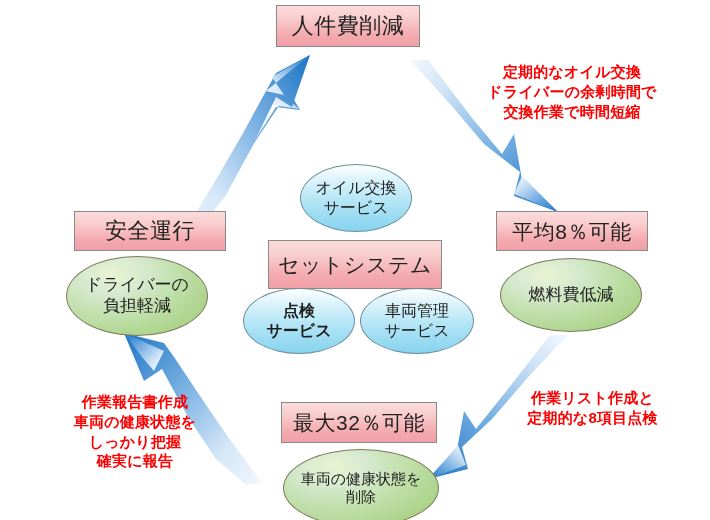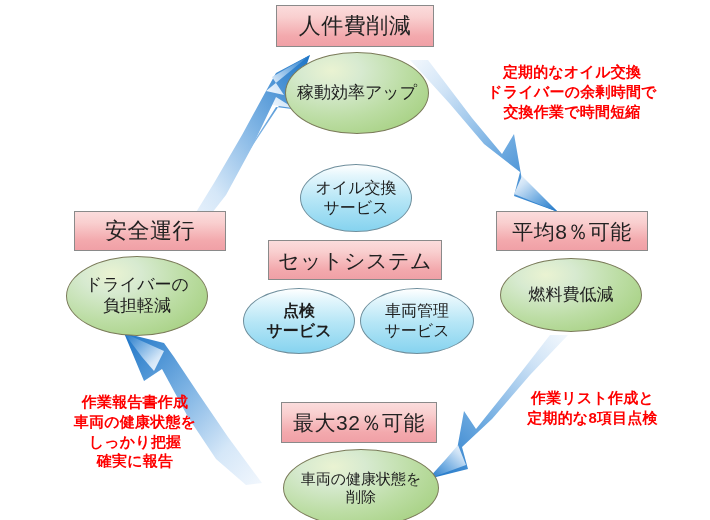--- a/index.html
+++ b/index.html
@@ -123,43 +123,40 @@
           <stop offset="25%" stop-color="#d5e7f8"></stop>
           <stop offset="58%" stop-color="#7fb4e4"></stop>
           <stop offset="100%" stop-color="#1c74c6"></stop>
         </linearGradient>
       </defs>
       <path d="M4,8 L24,56 L42,44 L68,92 L96,134 L126,160 L142,158 L108,112 L78,68 L54,32 L44,18 Z" fill="url(#gD)"></path>
       <path d="M4,8 L44,26 L34,46 L22,32 Z" fill="url(#gD)"></path>
     </svg>
   </div>
 
-  <div class="pbox" style="left:276px;top:5px;width:158px;height:42px;font-size:22px;">
+  <div class="pbox" style="left:276px;top:5px;width:144px;height:42px;font-size:22px;">
     <span>人件費削減</span>
   </div>
 
   <div class="pbox" style="left:64px;top:211px;width:152px;height:40px;font-size:22px;margin-left:10px;">
     <span>安全運行</span>
   </div>
 
   <div class="pbox" style="left:496px;top:211px;width:152px;height:40px;font-size:21px;">
     <span>平均8％可能</span>
   </div>
 
   <div class="pbox" style="left:281px;top:402px;width:156px;height:41px;font-size:21px;">
     <span>最大32％可能</span>
   </div>
 
-  <div class="pbox" style="left:268px;top:240px;width:174px;height:40px;font-size:21px;">
+  <div class="pbox" style="left:268px;top:240px;width:174px;height:49px;font-size:21px;">
     <span>セットシステム</span>
   </div>
 
-  <div class="gell" style="left:285px;top:52px;width:144px;height:82px;font-size:17px;">
-    <span style="white-space:pre-line;">稼動効率アップ</span>
-  </div>
 
   <div class="gell" style="left:66px;top:256px;width:142px;height:80px;font-size:17px;">
     <span style="white-space:pre-line;">ドライバーの
 負担軽減</span>
   </div>
 
   <div class="gell" style="left:500px;top:258px;width:142px;height:74px;font-size:17px;">
     <span style="white-space:pre-line;">燃料費低減</span>
   </div>
 

